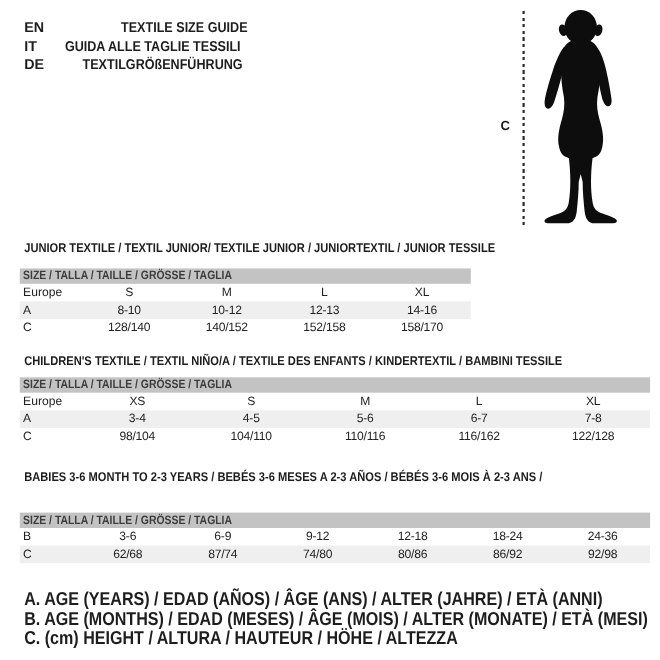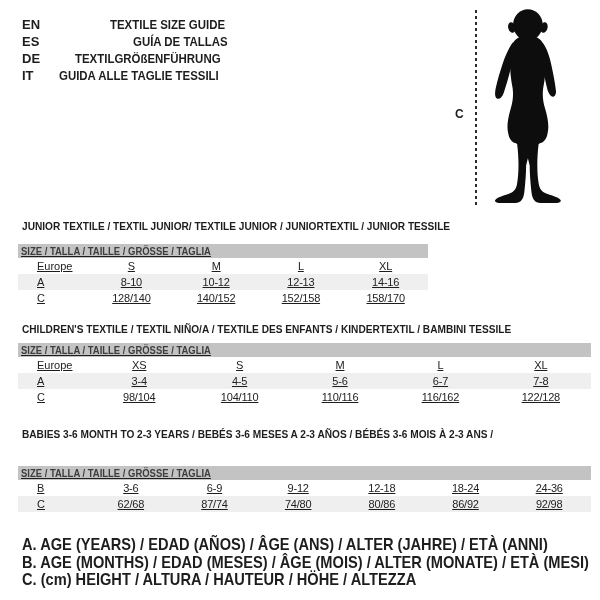--- a/index.html
+++ b/index.html
@@ -17,58 +17,54 @@
 
   
   .dash-line{position:absolute;left:475px;top:10px;width:2px;height:197px;
     background:repeating-linear-gradient(to bottom,#2b2b2b 0 3px,transparent 3px 6px);}
   .c-label{position:absolute;left:455px;top:107px;font-weight:700;font-size:12px;}
   .baby-svg{position:absolute;left:481px;top:6px;width:92px;height:206px;}
 
   
   .table-block{position:absolute;}
   .t-title{font-weight:700;font-size:11.5px;line-height:17px;white-space:nowrap;}
-  .t-grid{position:absolute;left:0;right:0;text-decoration:underline;}
+  .t-grid{position:absolute;left:0;right:0;}
   .t-bar{height:14px;background:#c3c3c3;display:flex;align-items:center;
     padding-left:3px;font-weight:700;font-size:11px;color:#3d3d3d;}
   .t-row{display:flex;height:16px;align-items:center;font-size:11px;color:#222;}
   .t-row.shaded{background:#efefef;}
-  .t-label{flex:0 0 52px;padding-left:3px;margin-left:16px;}
+  .t-label{flex:0 0 52px;padding-left:3px;}
   .cell{flex:1;text-align:center;letter-spacing:-0.2px;}
 
   
   .footnotes{position:absolute;left:22px;top:536px;}
   .f-row{height:17.5px;line-height:17.5px;font-weight:700;font-size:17px;white-space:nowrap;}
 </style>
 </head>
 <body>
 
 <div class="page">
 
   <div class="legend">
 
       <div class="l-row">
         <div class="l-code">EN</div>
         <div class="l-text cond">TEXTILE SIZE GUIDE</div>
       </div>
 
+
+
       <div class="l-row">
-        <div class="l-code">ES</div>
-        <div class="l-text cond">GUÍA DE TALLAS</div>
+        <div class="l-code">IT</div>
+        <div class="l-text cond">GUIDA ALLE TAGLIE TESSILI</div>
       </div>
-
 
       <div class="l-row">
         <div class="l-code">DE</div>
         <div class="l-text cond">TEXTILGRÖßENFÜHRUNG</div>
-      </div>
-
-      <div class="l-row">
-        <div class="l-code">IT</div>
-        <div class="l-text cond">GUIDA ALLE TAGLIE TESSILI</div>
       </div>
     </div>
 
   <div class="dash-line"></div>
   <div class="c-label">C</div>
   <svg class="baby-svg" viewBox="0 0 100 230" xmlns="http://www.w3.org/2000/svg">
     <g fill="#0d0d0d">
       <ellipse cx="51" cy="21" rx="16.5" ry="17.5"></ellipse>
       <ellipse cx="33" cy="24" rx="4" ry="6" transform="rotate(-14 33 24)"></ellipse>
       <ellipse cx="69" cy="24" rx="4" ry="6" transform="rotate(14 69 24)"></ellipse>

